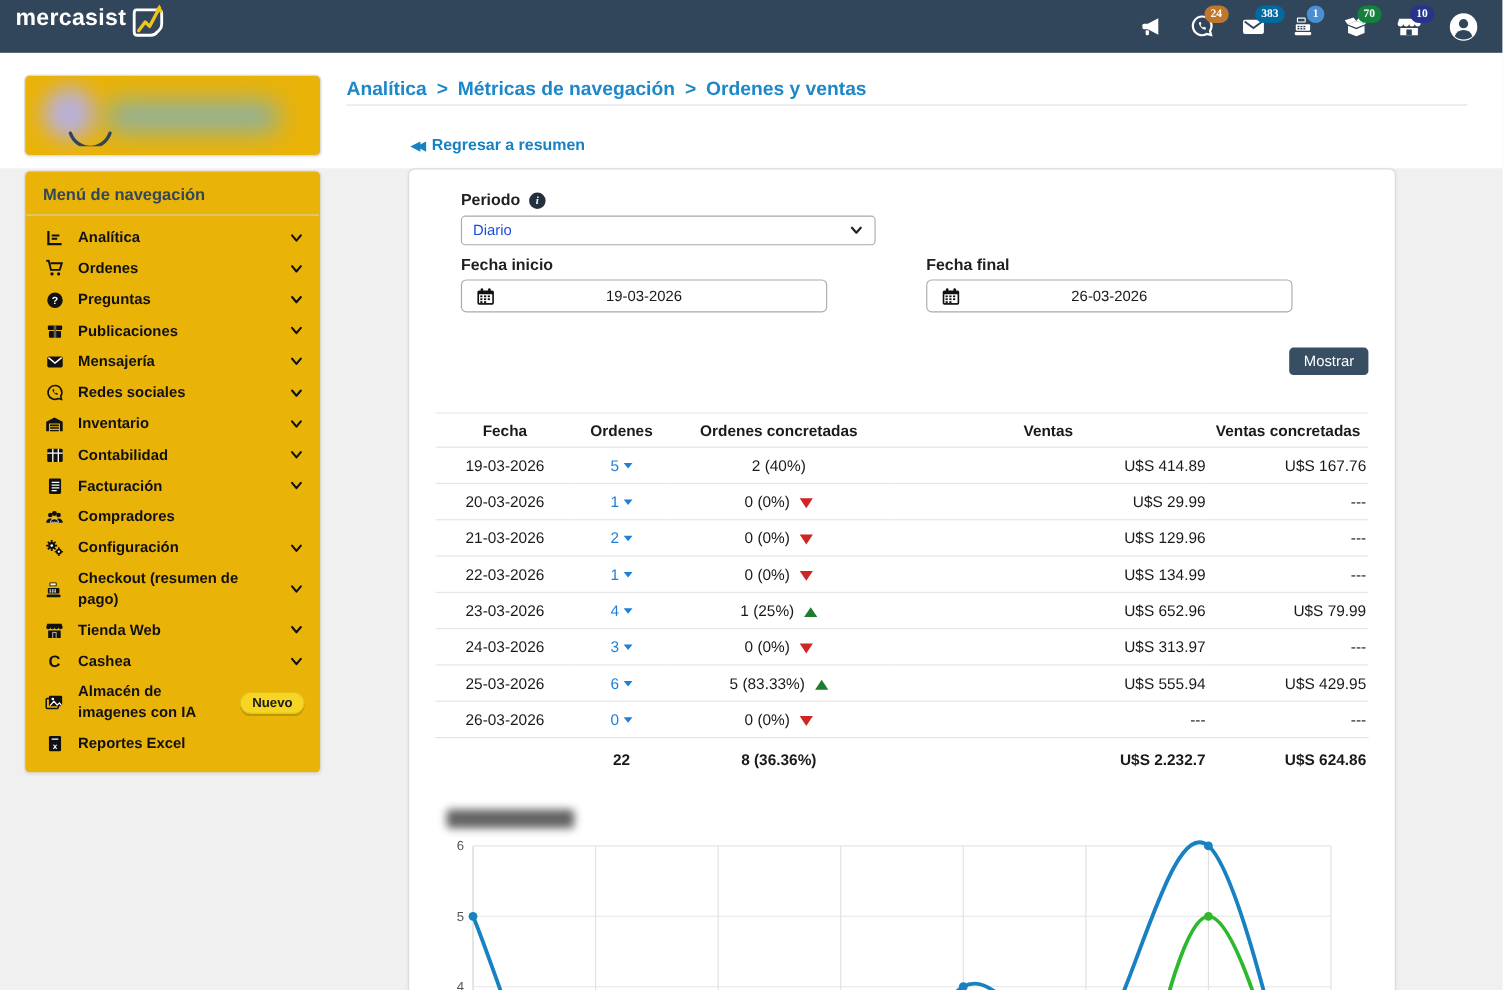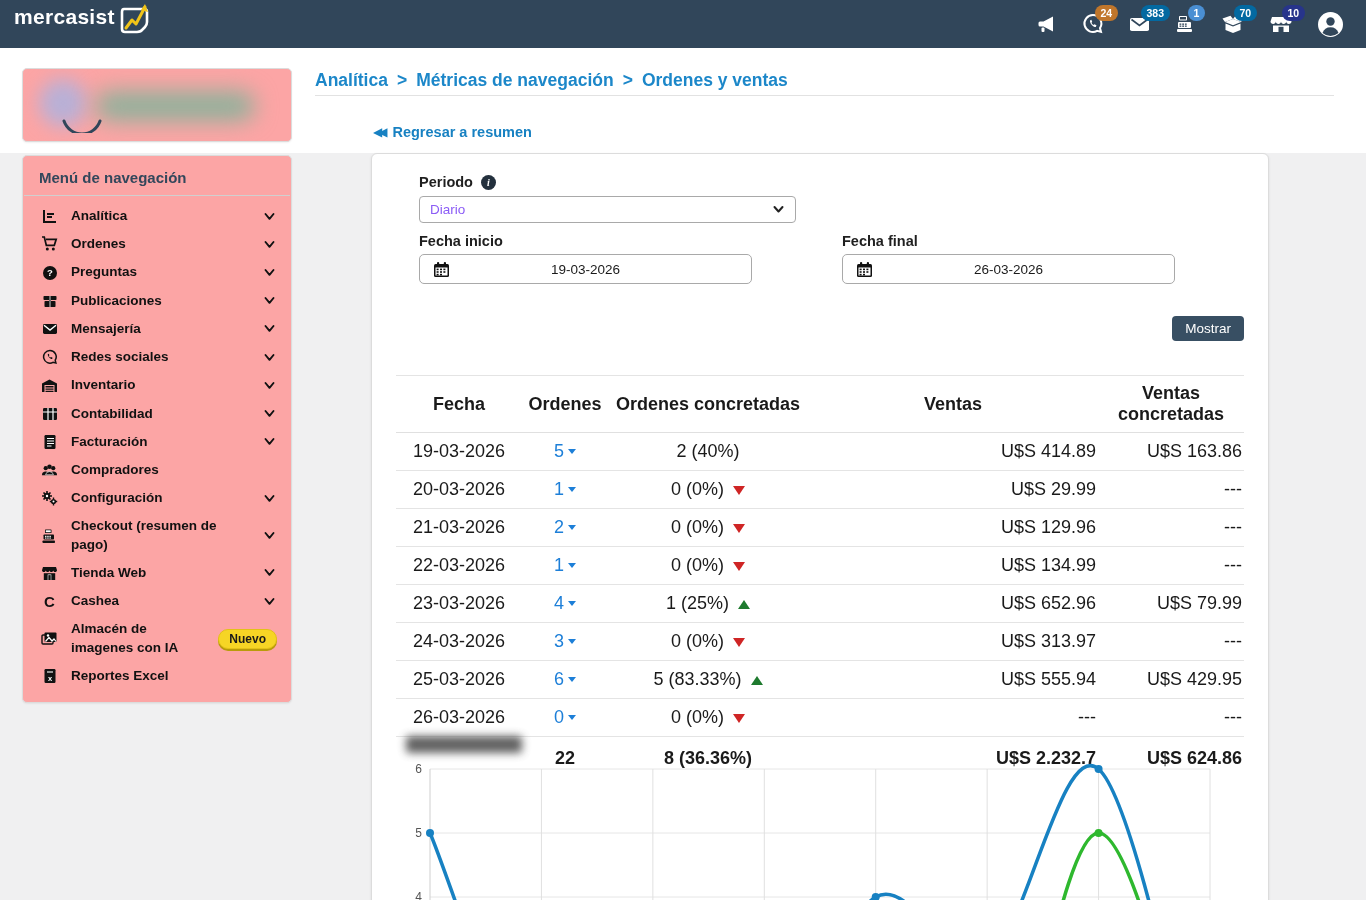--- a/index.html
+++ b/index.html
@@ -11,42 +11,42 @@
   
   .topbar{
     position:absolute;top:0;left:0;width:1366px;height:48px;
     background:#31465a;display:flex;align-items:center;justify-content:space-between;
     z-index:30;
   }
   .brand{display:flex;align-items:flex-start;margin-left:14px;cursor:pointer;}
   .brand-text{color:#fff;font-size:21px;font-weight:bold;letter-spacing:.3px;}
   .brand-logo{margin-left:2px;margin-top:-4px;}
   .top-icons{display:flex;align-items:center;gap:24px;margin-right:22px;}
-  .top-icon{position:relative;display:inline-flex;align-items:flex-end;cursor:pointer;}
+  .top-icon{position:relative;display:inline-flex;align-items:flex-end;cursor:pointer;font-family:Liberation Serif, serif;}
   .top-badge{
     position:absolute;top:-8px;left:13px;
     color:#fff;font-size:10.5px;font-weight:bold;
     padding:1.5px 5.5px;border-radius:9px;white-space:nowrap;line-height:1.2;
   }
   
   .white-band{position:absolute;top:48px;left:0;width:1366px;height:105px;background:#ffffff;}
   .breadcrumb{
     position:absolute;left:315px;top:22px;font-size:17.5px;font-weight:600;color:#1c87c9;
     display:flex;align-items:center;gap:9px;
   }
   .breadcrumb a{color:#1c87c9;text-decoration:none;cursor:pointer;}
   .crumb-sep{font-weight:bold;}
   .band-divider{position:absolute;left:315px;top:47px;width:1019px;height:1px;background:#e2e2e2;}
   .back-link{
     position:absolute;left:373px;top:76px;color:#1781c2;font-size:14.5px;font-weight:600;
     display:flex;align-items:center;gap:5px;cursor:pointer;
   }
   .rewind{font-size:12px;letter-spacing:-4px;margin-right:4px;}
   
-  .card{background:#fca5a5;border:1px solid #dcdcdc;border-radius:5px;box-shadow:0 1px 2px rgba(0,0,0,.06);}
+  .card{background:#eab308;border:1px solid #dcdcdc;border-radius:5px;box-shadow:0 1px 2px rgba(0,0,0,.06);}
   .profile-card{position:absolute;left:22px;top:68px;width:268px;height:72px;overflow:hidden;}
   .blur-avatar{position:absolute;left:16px;top:10px;width:48px;height:48px;border-radius:50%;
     background:#b9b0d6;filter:blur(9px);}
   .blur-name{position:absolute;left:72px;top:22px;width:160px;height:30px;border-radius:15px;
     background:#8fb19b;filter:blur(11px);}
   .avatar-arc{position:absolute;left:37px;top:50px;}
   .menu-card{position:absolute;left:22px;top:155px;width:268px;padding-bottom:12px;}
   .menu-title{font-size:15px;font-weight:bold;color:#33475b;padding:13px 16px 9px 16px;}
   .menu-divider{height:1px;background:#d0d0d0;margin:0 1px 6px 1px;}
   .nav-item{
@@ -67,41 +67,41 @@
   .form-label{font-size:14.5px;font-weight:bold;color:#1f1f1f;display:flex;align-items:center;gap:8px;}
   .lbl-periodo{position:absolute;left:47px;top:20px;}
   .info-dot{
     width:15px;height:15px;border-radius:50%;background:#23303d;color:#fff;
     font-size:10px;font-weight:bold;display:inline-flex;align-items:center;justify-content:center;
     font-family:"Liberation Serif",serif;font-style:italic;cursor:pointer;
   }
   .select{
     position:absolute;left:47px;top:42px;width:377px;height:27px;
     border:1px solid #a9a9a9;border-radius:4px;display:flex;align-items:center;
-    padding:0 10px;font-size:13.5px;color:#8b5cf6;cursor:pointer;box-sizing:border-box;background:#fff;
+    padding:0 10px;font-size:13.5px;color:#1d4ed8;cursor:pointer;box-sizing:border-box;background:#fff;
   }
   .select .sel-caret{margin-left:auto;display:inline-flex;}
   .lbl-inicio{position:absolute;left:47px;top:79px;}
   .lbl-final{position:absolute;left:470px;top:79px;}
   .date-input{
     position:absolute;top:100px;width:333px;height:30px;border:1px solid #a9a9a9;border-radius:5px;
     display:flex;align-items:center;justify-content:center;font-size:13.5px;color:#1a1a1a;
     box-sizing:border-box;background:#fff;cursor:text;
   }
   .di-inicio{left:47px;}
   .di-final{left:470px;}
   .cal-icon{position:absolute;left:13px;top:6px;}
   .mostrar-btn{
     position:absolute;right:24px;top:162px;background:#384f63;color:#fff;border:none;
     border-radius:4px;font-size:13.5px;padding:5px 13px;cursor:pointer;
     font-family:"Liberation Sans",sans-serif;
   }
   
   .data-table{position:absolute;left:24px;top:221px;width:848px;border-collapse:collapse;
-    font-size:18px;color:#1a1a1a;}
+    font-size:14px;color:#1a1a1a;}
   .data-table th{font-weight:bold;padding:7px 2px;border-top:1px solid #e4e4e4;border-bottom:1px solid #e0e0e0;text-align:center;}
   .data-table td{padding:8px 2px;border-bottom:1px solid #e4e4e4;text-align:center;height:16px;}
   .data-table td.money, .data-table th.money-h ~ nothing{}
   .data-table .money{text-align:right;}
   .data-table tr.totals td{font-weight:bold;border-bottom:none;padding:11px 2px;}
   .ord-link{color:#1d7fd8;text-decoration:none;cursor:pointer;font-weight:normal;
     display:inline-flex;align-items:center;gap:4px;}
   .caret-dn{width:0;height:0;border-left:4px solid transparent;border-right:4px solid transparent;
     border-top:5px solid #1d7fd8;display:inline-block;}
   .arrow{display:inline-block;width:0;height:0;margin-left:9px;vertical-align:middle;}
@@ -164,21 +164,21 @@
         </svg>
         <span class="top-badge" style="background: rgb(74, 143, 211);">1</span>
       </span>
       <span class="top-icon">
         <svg width="24" height="22" viewBox="0 0 24 22" fill="#fff">
           <polygon points="12,6 4,9 12,12.2 20,9"></polygon>
           <polygon points="4,9 1.5,5.5 9.5,2.8 12,6"></polygon>
           <polygon points="20,9 22.5,5.5 14.5,2.8 12,6"></polygon>
           <path d="M4.5 10.5 12 13.5l7.5-3v6.5L12 20l-7.5-3z"></path>
         </svg>
-        <span class="top-badge" style="background: #0369a1;">70</span>
+        <span class="top-badge" style="background: #15803d;">70</span>
       </span>
       <span class="top-icon">
         <svg width="24" height="22" viewBox="0 0 24 22" fill="#fff">
           <path d="M3 4h18l1.5 4.5c0 1.4-1.2 2.5-2.7 2.5-1.4 0-2.6-1-2.6-2.4 0 1.4-1.2 2.4-2.6 2.4S12 10 12 8.6c0 1.4-1.2 2.4-2.6 2.4S6.8 10 6.8 8.6C6.8 10 5.6 11 4.2 11 2.7 11 1.5 9.9 1.5 8.5z"></path>
           <path d="M4 12.5h16V19H4z"></path>
           <rect x="9.5" y="13.8" width="5" height="5.2" fill="#31465a"></rect>
         </svg>
         <span class="top-badge" style="background: rgb(39, 52, 139);">10</span>
       </span>
       <span class="top-icon">
@@ -545,21 +545,21 @@
     </thead>
     <tbody id="table-body">
         <tr>
           <td>19-03-2026</td>
           <td><a class="ord-link">
               <span>5</span>
               <span class="caret-dn"></span>
             </a></td>
           <td><span>2 (40%)</span></td>
           <td class="money">U$S 414.89</td>
-          <td class="money">U$S 163.86</td>
+          <td class="money">U$S 167.76</td>
         </tr>
         <tr>
           <td>20-03-2026</td>
           <td><a class="ord-link">
               <span>1</span>
               <span class="caret-dn"></span>
             </a></td>
           <td><span>0 (0%)</span><span class="arrow down"></span></td>
           <td class="money">U$S 29.99</td>
           <td class="money">---</td>

